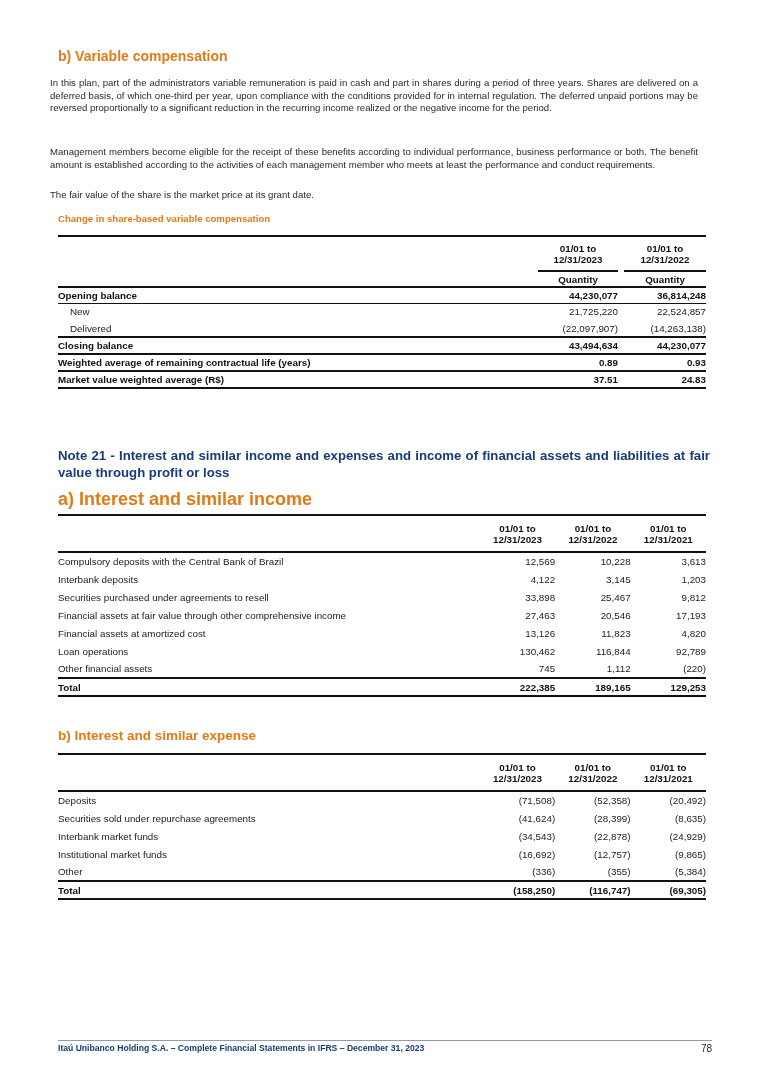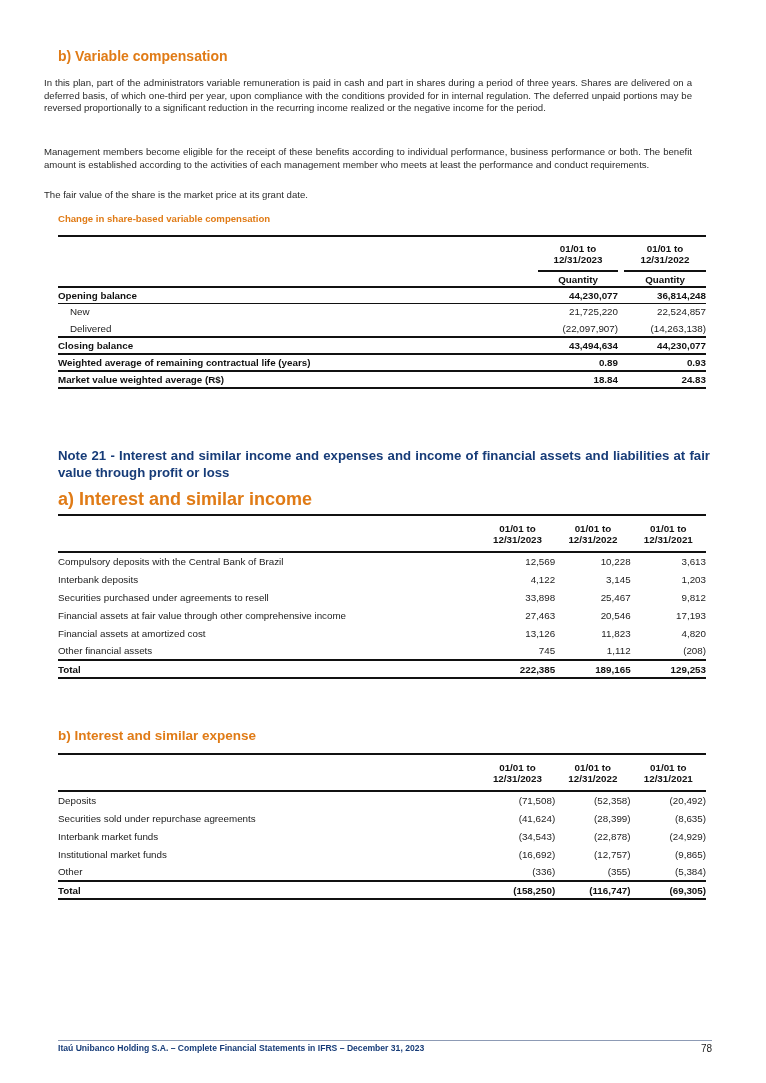--- a/index.html
+++ b/index.html
@@ -3,21 +3,21 @@
 <meta charset="utf-8">
 <style>
   html, body { margin: 0; padding: 0; background: #ffffff; }
   body {
     width: 766px; height: 1083px; position: relative; overflow: hidden;
     font-family: "Liberation Sans", sans-serif; color: #222;
   }
   .orange { color: #e07b16; }
   .h-orange { position: absolute; left: 58px; font-weight: bold; font-size: 14px; }
   .para {
-    position: absolute; left: 44px; width: 648px; font-size: 9.6px; line-height: 12.6px;
+    position: absolute; left: 50px; width: 648px; font-size: 9.6px; line-height: 12.6px;
     text-align: justify; color: #2a2a2a;
   }
   .sub-orange { position: absolute; left: 58px; font-size: 9.6px; font-weight: bold; color: #e07b16; }
   .note-title {
     position: absolute; left: 58px; width: 652px; font-size: 13.2px; font-weight: bold;
     color: #173c78; line-height: 17px; text-align: justify;
   }
   table { position: absolute; left: 58px; width: 648px; border-collapse: collapse; font-size: 9.8px; }
   td, th { padding: 0; }
   .thick-top { border-top: 2.5px solid #111; }
@@ -94,21 +94,21 @@
   <tr style="height:17px; border-top:2px solid #111;margin-left:44px;">
     <td class="lbl bold">Weighted average of remaining contractual life (years)</td>
         <td></td>
     <td class="num bold">0.89</td>
         <td></td>
     <td class="num bold">0.93</td>
   </tr>
   <tr style="height:17px; border-top:2px solid #111; border-bottom:2.5px solid #111;">
     <td class="lbl bold">Market value weighted average (R$)</td>
         <td></td>
-    <td class="num bold">18.84</td>
+    <td class="num bold">37.51</td>
         <td></td>
     <td class="num bold">24.83</td>
   </tr>
 </tbody>
   </table>
 
 <div class="note-title" style="top:447px;">Note 21 - Interest and similar income and expenses and income of financial assets and liabilities at fair value through profit or loss</div>
 
 <div class="h-orange orange" style="top:489px; font-size:18px;">a) Interest and similar income</div>
 
@@ -150,24 +150,30 @@
     <td class="num">20,546</td>
     <td class="num">17,193</td>
   </tr>
   <tr style="height:18px;">
     <td class="lbl">Financial assets at amortized cost</td>
     <td class="num">13,126</td>
     <td class="num">11,823</td>
     <td class="num">4,820</td>
   </tr>
   <tr style="height:18px;">
+    <td class="lbl">Loan operations</td>
+    <td class="num">130,462</td>
+    <td class="num">116,844</td>
+    <td class="num">92,789</td>
+  </tr>
+  <tr style="height:18px;">
     <td class="lbl">Other financial assets</td>
     <td class="num">745</td>
     <td class="num">1,112</td>
-    <td class="num">(208)</td>
+    <td class="num">(220)</td>
   </tr>
   <tr style="height:18px; border-top:2px solid #111; border-bottom:2.5px solid #111;">
     <td class="lbl bold">Total</td>
     <td class="num bold">222,385</td>
     <td class="num bold">189,165</td>
     <td class="num bold">129,253</td>
   </tr>
 </tbody>
   </table>
 

